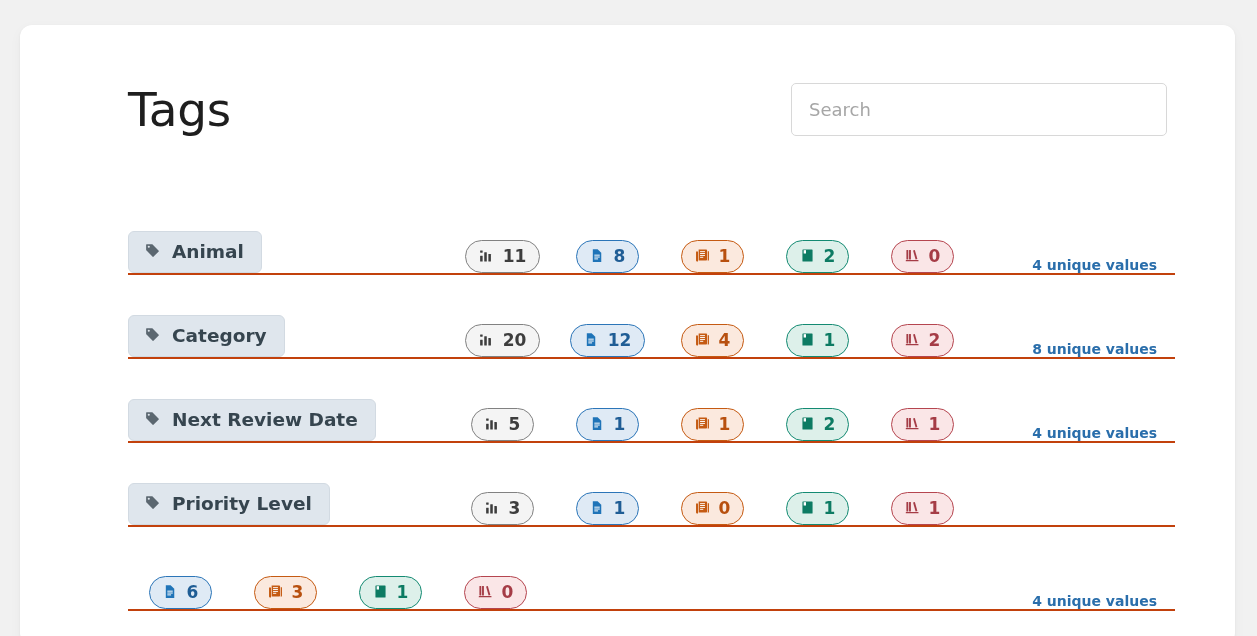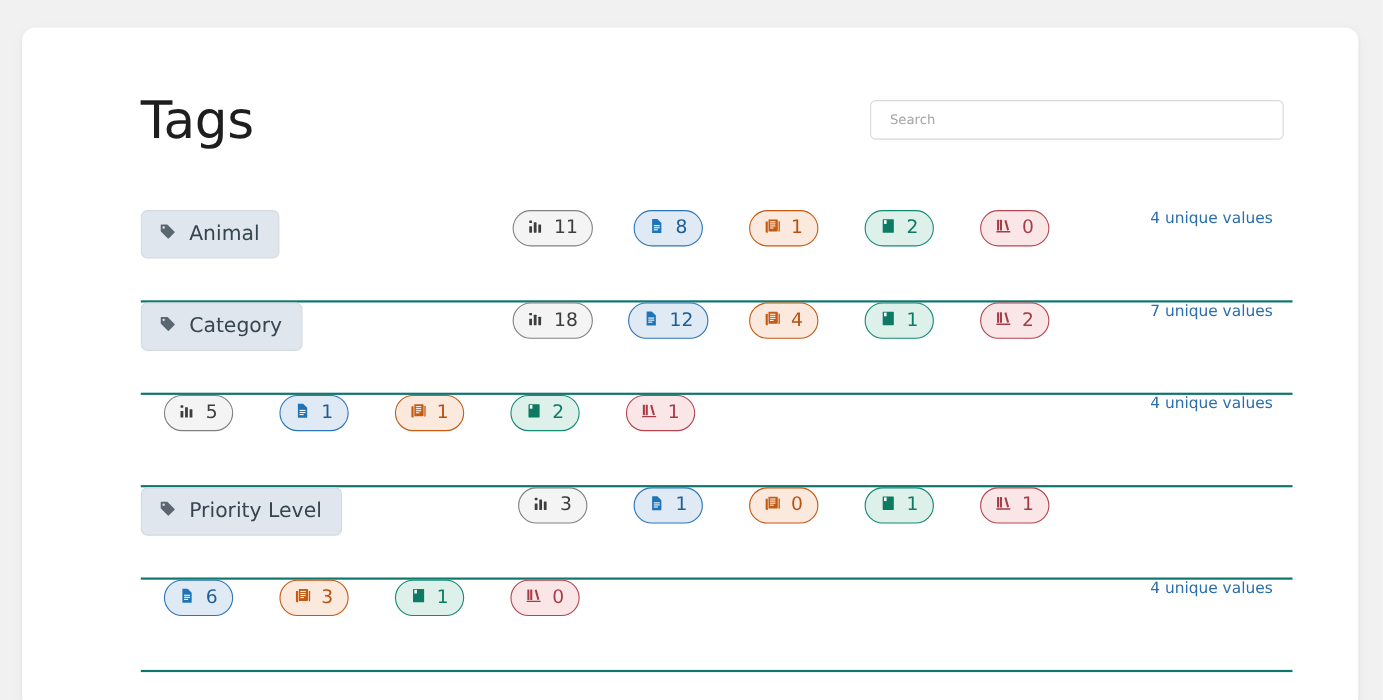--- a/index.html
+++ b/index.html
@@ -48,42 +48,43 @@
     letter-spacing: -0.3px;
     line-height: 1;
     margin: 0;
     padding-left: 12px;
   }
   .search-wrap {
     padding-right: 8px;
   }
   .search-input {
     width: 376px;
-    height: 36px;
+    height: 53px;
     border: 1px solid #d8d8d8;
     border-radius: 5px;
     background: #fff;
     font-family: "DejaVu Sans", "Liberation Sans", sans-serif;
-    font-size: 12px;
+    font-size: 18px;
     color: #444;
     padding: 0 17px;
     outline: none;
   }
   .search-input::placeholder { color: #a6a6a6; }
 
   
   .tag-table {
     margin-top: 36px;
     padding-left: 12px;
   }
   .tag-row {
     display: flex;
-    align-items: flex-start;
+    align-items: flex-end;
     height: 84px;
-    border-bottom: 2px solid #0f766e;
+    border-bottom: 2px solid #c2410c;
+    font-weight: bold;
   }
 
   .tag-cell {
     width: 322px;
     flex: none;
     display: flex;
     align-items: center;
   }
 
   .tag-chip {
@@ -251,21 +252,21 @@
           </div>
           <div class="counts-cell">
             <div class="count-slot">
               <div class="pill grey">
                 <span class="p-ico"><svg width="15" height="15" viewBox="0 0 16 16" fill="#3d3d3d" xmlns="http://www.w3.org/2000/svg">
                     <rect x="1.2" y="8.2" width="2.7" height="6.3" rx="0.4"></rect>
                     <rect x="5.6" y="4.4" width="2.7" height="10.1" rx="0.4"></rect>
                     <rect x="10.0" y="6.4" width="2.7" height="8.1" rx="0.4"></rect>
                     <rect x="1.2" y="2.6" width="2.7" height="2.4" rx="0.4"></rect>
                   </svg></span>
-                <span class="p-num">18</span>
+                <span class="p-num">20</span>
               </div>
             </div>
             <div class="count-slot">
               <div class="pill blue">
                 <span class="p-ico"><svg width="15" height="15" viewBox="0 0 16 16" fill="#1f74b8" xmlns="http://www.w3.org/2000/svg">
                     <path d="M3 1.2h5.1l3.9 3.9v9.7H3V1.2z"></path>
                     <rect x="4.6" y="7.1" width="5.8" height="1.05" fill="#ffffff"></rect>
                     <rect x="4.6" y="9.1" width="5.8" height="1.05" fill="#ffffff"></rect>
                     <rect x="4.6" y="11.1" width="4.0" height="1.05" fill="#ffffff"></rect>
                   </svg></span>
@@ -301,24 +302,32 @@
                     <rect x="1.5" y="2.0" width="2.0" height="10.2" rx="0.3"></rect>
                     <rect x="4.3" y="2.0" width="2.0" height="10.2" rx="0.3"></rect>
                     <path d="M8.6 2.6l1.9-.5 2.7 9.6-1.9.5L8.6 2.6z"></path>
                     <rect x="0.8" y="12.9" width="13.6" height="1.35" rx="0.3"></rect>
                   </svg></span>
                 <span class="p-num">2</span>
               </div>
             </div>
           </div>
           <div class="unique-cell">
-            <a class="unique-link" href="#">7 unique values</a>
+            <a class="unique-link" href="#">8 unique values</a>
           </div>
         </div>
         <div class="tag-row">
+          <div class="tag-cell">
+            <div class="tag-chip">
+              <span class="tag-ico"><svg width="17" height="17" viewBox="0 0 16 16" fill="#5b6770" xmlns="http://www.w3.org/2000/svg">
+                  <path d="M2 2.5A.5.5 0 0 1 2.5 2h5a.5.5 0 0 1 .354.146l6 6a.5.5 0 0 1 0 .708l-5 5a.5.5 0 0 1-.708 0l-6-6A.5.5 0 0 1 2 7.5v-5zM4.5 5.5a1 1 0 1 0 0-2 1 1 0 0 0 0 2z"></path>
+                </svg></span>
+              <span>Next Review Date</span>
+            </div>
+          </div>
           <div class="counts-cell">
             <div class="count-slot">
               <div class="pill grey">
                 <span class="p-ico"><svg width="15" height="15" viewBox="0 0 16 16" fill="#3d3d3d" xmlns="http://www.w3.org/2000/svg">
                     <rect x="1.2" y="8.2" width="2.7" height="6.3" rx="0.4"></rect>
                     <rect x="5.6" y="4.4" width="2.7" height="10.1" rx="0.4"></rect>
                     <rect x="10.0" y="6.4" width="2.7" height="8.1" rx="0.4"></rect>
                     <rect x="1.2" y="2.6" width="2.7" height="2.4" rx="0.4"></rect>
                   </svg></span>
                 <span class="p-num">5</span>

